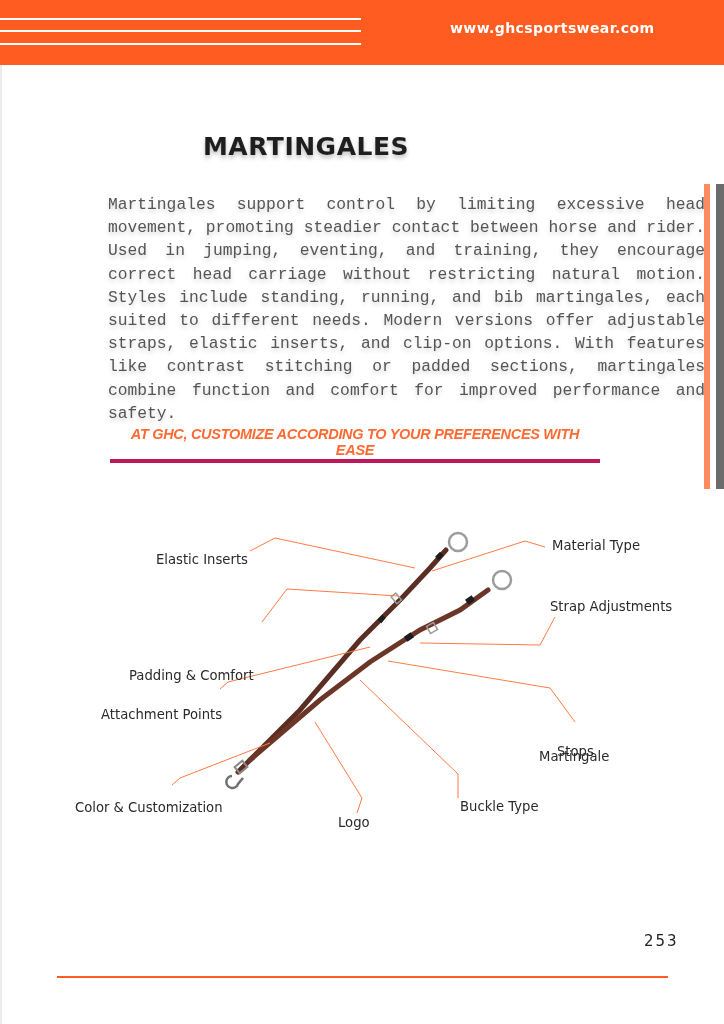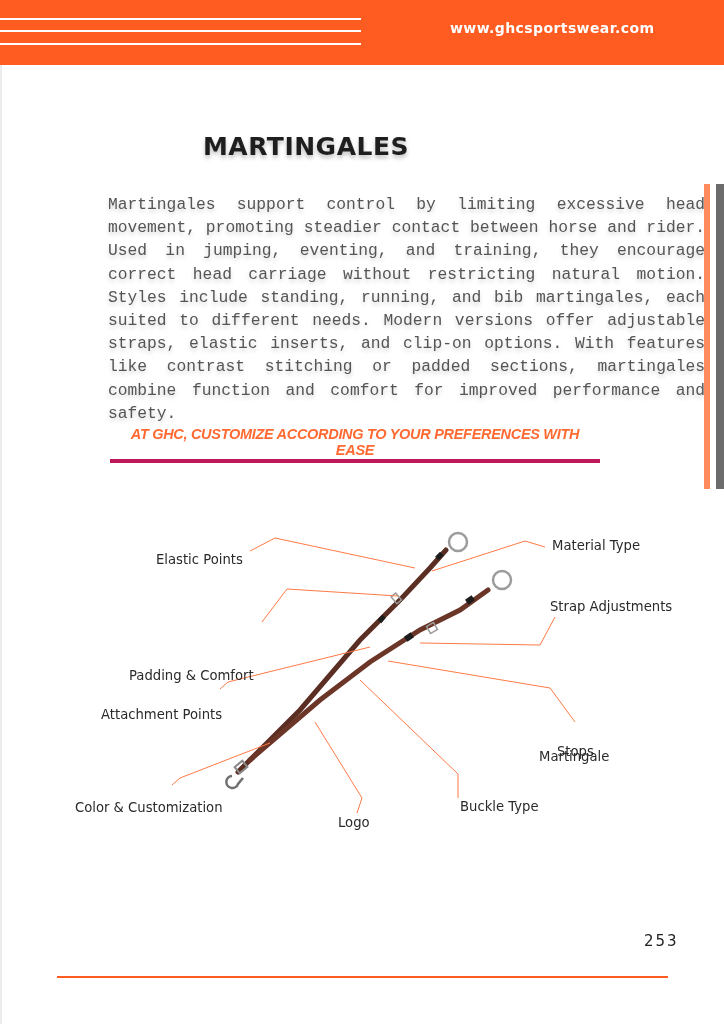--- a/index.html
+++ b/index.html
@@ -103,21 +103,21 @@
       <polyline points="540,645 555,617"></polyline>
       <polyline points="420,643 540,645"></polyline>
       <polyline points="220,689 228,682 370,647"></polyline>
       <polyline points="388,661 550,688 575,722"></polyline>
       <polyline points="172,785 180,778 270,743"></polyline>
       <polyline points="357,813 362,798 315,722"></polyline>
       <polyline points="458,798 458,774 360,680"></polyline>
     </g>
   </svg>
 
-  <div class="lbl" style="left:156px; top:52px;">Elastic Points</div>
+  <div class="lbl" style="left:156px; top:52px;">Elastic Inserts</div>
   <div class="lbl" style="left:552px; top:38px;">Material Type</div>
   <div class="lbl" style="left:129px; top:121px;margin-top:47px;">Padding &amp; Comfort</div>
   <div class="lbl" style="left:550px; top:99px;">Strap Adjustments</div>
   <div class="lbl" style="left:101px; top:207px;">Attachment Points</div>
   <div class="lbl" style="left:539px; top:225px;margin-top:24px;">Martingale</div>
   <div class="lbl" style="left:557px; top:244px;">Stops</div>
   <div class="lbl" style="left:75px; top:300px;">Color &amp; Customization</div>
   <div class="lbl" style="left:338px; top:315px;">Logo</div>
   <div class="lbl" style="left:460px; top:299px;text-align:center;">Buckle Type</div>
 </div>

